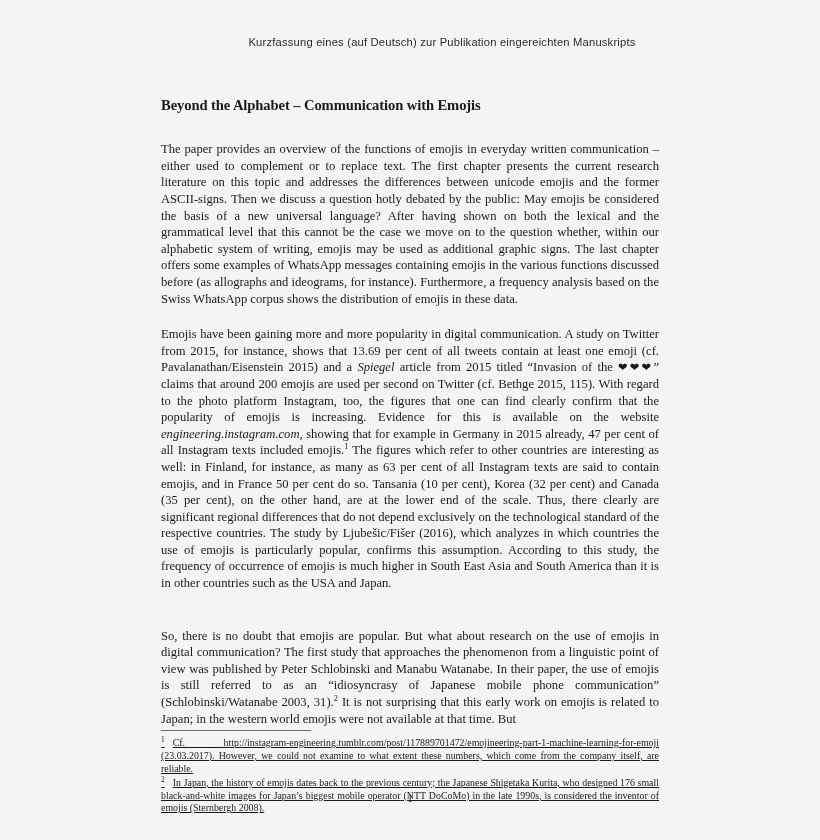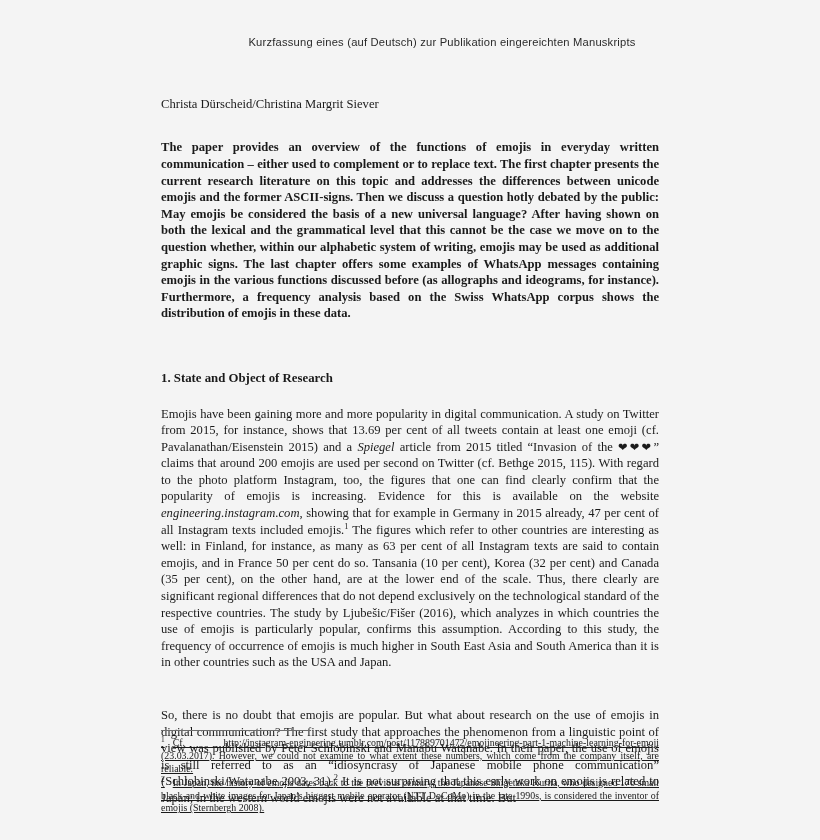--- a/index.html
+++ b/index.html
@@ -49,21 +49,20 @@
     font-size: 12.6px;
     line-height: 1.3;
     margin: 0;
   }
   .abstract {
     margin-top: 27px;
     font-size: 12.6px;
     line-height: 1.318;
     text-align: justify;
     text-justify: inter-word;
-    font-weight: bold;
   }
   .section-heading {
     margin-top: 48px;
     font-size: 12.8px;
     font-weight: bold;
     line-height: 1.3;
   }
   .body-para {
     margin-top: 19px;
     font-size: 12.6px;
@@ -130,26 +129,25 @@
 </style>
 </head>
 <body>
 
 <div class="page">
 
   <div class="running-head">Kurzfassung eines (auf Deutsch) zur Publikation eingereichten Manuskripts</div>
 
   <div class="content">
 
+    <h1 class="doc-title">Beyond the Alphabet – Communication with Emojis</h1>
 
-    <div class="authors">Christa Dürscheid/Christina Margrit Siever</div>
 
     <p class="abstract">The paper provides an overview of the functions of emojis in everyday written communication – either used to complement or to replace text. The first chapter presents the current research literature on this topic and addresses the differences between unicode emojis and the former ASCII-signs. Then we discuss a question hotly debated by the public: May emojis be considered the basis of a new universal language? After having shown on both the lexical and the grammatical level that this cannot be the case we move on to the question whether, within our alphabetic system of writing, emojis may be used as additional graphic signs. The last chapter offers some examples of WhatsApp messages containing emojis in the various functions discussed before (as allographs and ideograms, for instance). Furthermore, a frequency analysis based on the Swiss WhatsApp corpus shows the distribution of emojis in these data.</p>
 
-    <h2 class="section-heading">1. State and Object of Research</h2>
 
     <p class="body-para">
       <span>Emojis have been gaining more and more popularity in digital communication. A study on Twitter from 2015, for instance, shows that 13.69 per cent of all tweets contain at least one emoji (cf. Pavalanathan/Eisenstein 2015) and a </span><i>Spiegel</i><span> article from 2015 titled “Invasion of the </span><span class="hearts">❤❤❤</span><span>” claims that around 200 emojis are used per second on Twitter (cf. Bethge 2015, 115). With regard to the photo platform Instagram, too, the figures that one can find clearly confirm that the popularity of emojis is increasing. Evidence for this is available on the website </span><i>engineering.instagram.com</i><span>, showing that for example in Germany in 2015 already, 47 per cent of all Instagram texts included emojis.</span><span class="fnref">1</span><span> The figures which refer to other countries are interesting as well: in Finland, for instance, as many as 63 per cent of all Instagram texts are said to contain emojis, and in France 50 per cent do so. Tansania (10 per cent), Korea (32 per cent) and Canada (35 per cent), on the other hand, are at the lower end of the scale. Thus, there clearly are significant regional differences that do not depend exclusively on the technological standard of the respective countries. The study by Ljubešic/Fišer (2016), which analyzes in which countries the use of emojis is particularly popular, confirms this assumption. According to this study, the frequency of occurrence of emojis is much higher in South East Asia and South America than it is in other countries such as the USA and Japan.</span>
     </p>
 
     <p class="body-para tight">
       <span>So, there is no doubt that emojis are popular. But what about research on the use of emojis in digital communication? The first study that approaches the phenomenon from a linguistic point of view was published by Peter Schlobinski and Manabu Watanabe. In their paper, the use of emojis is still referred to as an “idiosyncrasy of Japanese mobile phone communication” (Schlobinski/Watanabe 2003, 31).</span><span class="fnref">2</span><span> It is not surprising that this early work on emojis is related to Japan; in the western world emojis were not available at that time. But</span>
     </p>
 
   </div>

